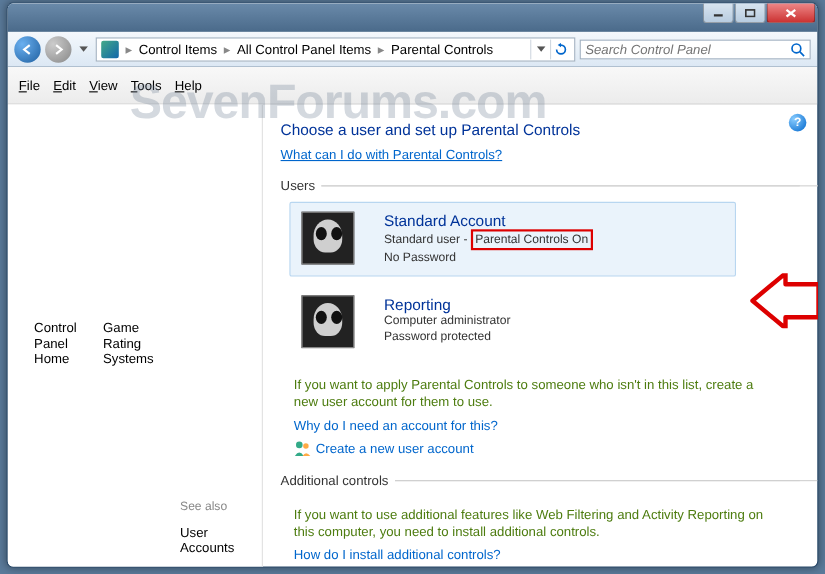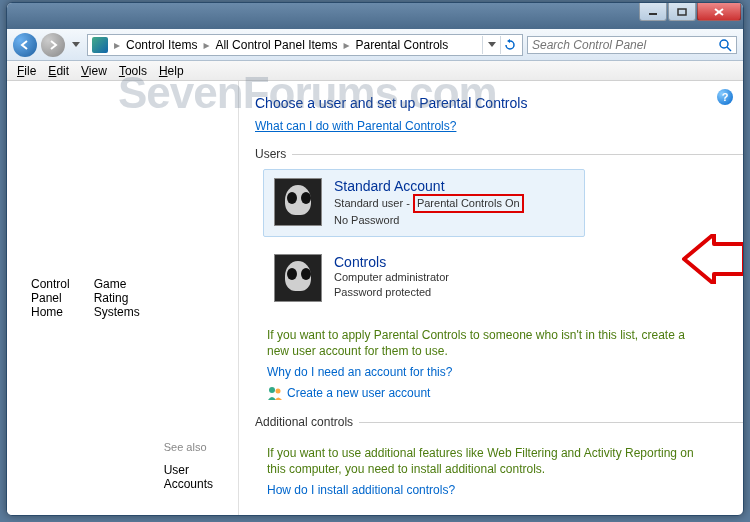--- a/index.html
+++ b/index.html
@@ -14,38 +14,38 @@
 .navbtn.fwd { background: radial-gradient(circle at 30% 30%, #ccc, #888); }
 .dropbtn { width:14px; height:20px; display:flex; align-items:center; justify-content:center; cursor:pointer; }
 .addressbar { flex:1; height:22px; border:1px solid #a0b0c0; background:#fff; display:flex; align-items:center; padding:0 4px; font-size:12px; gap:2px; }
 .cpicon { width:16px; height:16px; background: linear-gradient(135deg,#4a8,#16a); border-radius:2px; margin-right:2px; }
 .crumb { padding: 0 2px; cursor:pointer; }
 .chev { color:#888; padding:0 2px; }
 .addrend { margin-left:auto; display:flex; gap:0; }
 .addrbtn { width:18px; height:18px; display:flex; align-items:center; justify-content:center; cursor:pointer; border-left:1px solid #d0d8e0; }
 .searchbar { width:210px; height:18px; border:1px solid #a0b0c0; background:#fff; display:flex; align-items:center; padding:0 4px; }
 .searchbar input { border:none; outline:none; flex:1; font-size:12px; font-style:italic; color:#888; background:transparent; }
-.menubar { height:20px; background:linear-gradient(#f8f8f8,#ececec); border-bottom:1px solid #d0d0d0; display:flex; align-items:center; padding:0 6px; gap:4px; }
+.menubar { height:34px; background:linear-gradient(#f8f8f8,#ececec); border-bottom:1px solid #d0d0d0; display:flex; align-items:center; padding:0 6px; gap:4px; }
 .menuitem { padding:2px 4px; cursor:pointer; }
 .menuitem u { text-decoration: underline; }
 .body { display:flex; height: calc(100% - 78px); }
 .sidebar { width:232px; background:#fff; border-right:1px solid #e0e0e0; padding:12px 12px; display:flex; flex-direction:row;align-items:center; }
 .sidelink { color:#000; padding:4px 12px; cursor:pointer; font-size:12px; }
 .sidebottom { margin-top:auto; padding:8px 12px; }
 .seealso { color:#888; font-size:11px; margin-bottom:6px; }
 .content { flex:1; padding: 10px 16px 10px 16px; position:relative; overflow:auto; }
 .helpicon { position:absolute; top:8px; right:10px; width:16px; height:16px; border-radius:50%; background:radial-gradient(circle at 30% 30%, #8cf,#06c); color:#fff; font-weight:bold; font-size:11px; display:flex; align-items:center; justify-content:center; cursor:pointer; }
 .h1 { color:#003399; font-size:14px; font-weight:normal; margin:4px 0 8px; }
 .link { color:#0066cc; cursor:pointer; font-size:12px; }
 .fieldset { margin-top:14px; }
 .legend { font-size:12px; color:#333; position:relative; }
 .legend::after { content:""; position:absolute; left: calc(100% + 6px); right:-460px; top:50%; border-top:1px solid #d0d0d0; }
 .legendwrap { display:flex; align-items:center; }
 .legendwrap .line { flex:1; border-top:1px solid #d8d8d8; margin-left:6px; }
-.usercard { display:flex; align-items:flex-start; gap:12px; padding:8px 10px; width:322px; margin:8px 0 2px 8px; border:1px solid transparent; cursor:pointer; }
+.usercard { display:flex; align-items:flex-start; gap:27px; padding:8px 10px; width:406px; margin:8px 0 2px 8px; border:1px solid transparent; cursor:pointer; }
 .usercard.selected { background:#eaf3fb; border:1px solid #b8d6f0; border-radius:2px; }
 .avatar { width:48px; height:48px; border:1px solid #888; background:#222 radial-gradient(ellipse at 50% 40%, #ddd 0%, #ddd 18%, #222 19%); display:flex; align-items:center; justify-content:center; position:relative; }
 .avatar::before{ content:""; position:absolute; width:26px; height:30px; background:#cfcfcf; border-radius:50% 50% 40% 40%; top:6px; }
 .avatar::after{ content:""; position:absolute; width:10px; height:12px; background:#111; border-radius:50%; top:13px; left:12px; box-shadow: 14px 0 0 #111; }
 .uname { font-size:14px; color:#003399; }
 .udet { font-size:11px; color:#333; line-height:1.35; }
 .redbox { border:2px solid #d00; padding:0 2px; display:inline-block; }
 .arrow { position:absolute; top:153px; left:440px; pointer-events:none; }
 .note { font-size:12px; color:#4d7c0f; margin:16px 0 6px 12px; max-width:430px; line-height:1.35; }
 .iconlink { display:flex; align-items:center; gap:4px; margin:6px 0 0 12px; }
@@ -157,21 +157,21 @@
           <div>
             <div class="uname">Standard Account</div>
             <div class="udet"><span>Standard user</span> - <span class="redbox">Parental Controls On</span></div>
             <div class="udet">No Password</div>
           </div>
         </div>
 
         <div class="usercard">
           <div class="avatar"></div>
           <div>
-            <div class="uname">Controls</div>
+            <div class="uname">Reporting</div>
             <div class="udet">Computer administrator</div>
             <div class="udet">Password protected</div>
           </div>
         </div>
 
         <div class="note">If you want to apply Parental Controls to someone who isn't in this list, create a new user account for them to use.</div>
         <div class="iconlink">
             <span class="link">Why do I need an account for this?</span>
           </div>
         <div class="iconlink">

